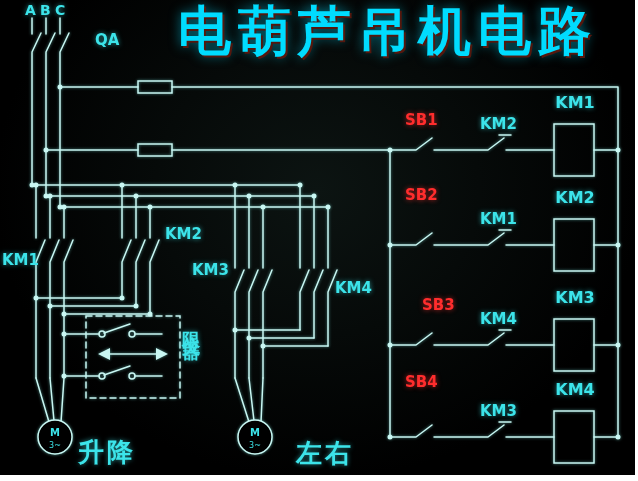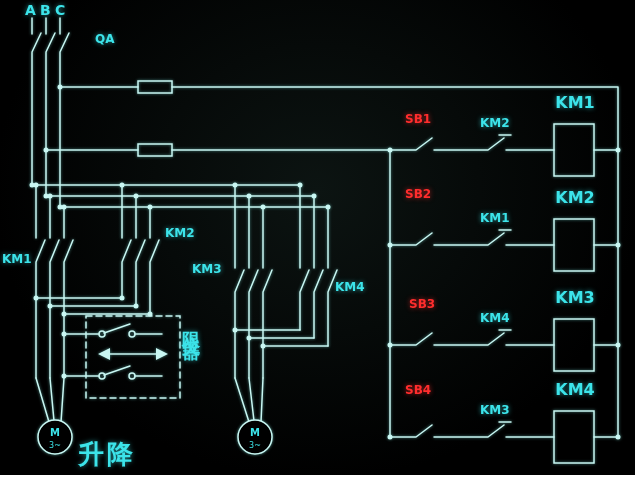--- a/index.html
+++ b/index.html
@@ -1,23 +1,23 @@
 <!DOCTYPE html>
 <html><head>
 <meta charset="utf-8">
 <style>
   html,body{margin:0;padding:0;background:#ffffff;font-family:"DejaVu Sans",sans-serif;}
   .stage{position:relative;width:635px;height:475px;overflow:hidden;
          background:radial-gradient(ellipse at 50% 40%, #0c1412 0%, #000000 72%);}
   svg.circuit{position:absolute;left:0;top:0;
          filter:drop-shadow(0 0 1.5px rgba(140,255,245,.55));}
-  .lbl{position:absolute;color:#3ce4ea;font-weight:700;font-size:12px;line-height:1;
+  .lbl{position:absolute;color:#3ce4ea;font-weight:700;font-size:15px;line-height:1;
        text-shadow:0 0 5px rgba(60,230,235,.6);white-space:nowrap;}
   .lbl.red{color:#ff2d2d;text-shadow:0 0 5px rgba(255,45,45,.65);}
-  .lbl.big{font-size:26px;letter-spacing:3px;}
+  .lbl.big{font-size:26px;letter-spacing:3px;font-family:Liberation Mono, monospace;}
   .lbl.coil{width:42px;text-align:center;font-size:16px;}
   .lbl.vert{writing-mode:vertical-rl;letter-spacing:6px;font-size:18px;}
   .title{position:absolute;left:178px;top:4px;font-size:53px;font-weight:700;
          letter-spacing:7px;line-height:1;color:#00dcff;
          text-shadow:2px 2px 0 #55170d, 0 0 12px rgba(0,220,255,.55);white-space:nowrap;}
 </style>
 </head>
 <body>
 
 <div class="stage">
@@ -97,39 +97,41 @@
              M50 196l0 .01M136 196l0 .01M249 196l0 .01M314 196l0 .01
              M64 207l0 .01M150 207l0 .01M263 207l0 .01M328 207l0 .01
              M390 150l0 .01M390 245l0 .01M390 345l0 .01M390 437l0 .01
              M618 150l0 .01M618 245l0 .01M618 345l0 .01M618 437l0 .01
              M235 330l0 .01M249 338l0 .01M263 346l0 .01
              M36 298l0 .01M50 306l0 .01M64 314l0 .01
              M122 298l0 .01M136 306l0 .01M150 314l0 .01
              M64 334l0 .01M64 376l0 .01"></path>
   </svg>
 
+  <span class="title">电葫芦吊机电路</span>
 
   <span class="lbl" style="left:25px;top:3px;font-size:14px">A</span>
   <span class="lbl" style="left:40px;top:3px;font-size:14px">B</span>
   <span class="lbl" style="left:55px;top:3px;font-size:14px">C</span>
   <span class="lbl" style="left:95px;top:33px">QA</span>
 
   <span class="lbl" style="left:2px;top:253px">KM1</span>
   <span class="lbl" style="left:165px;top:227px">KM2</span>
   <span class="lbl" style="left:192px;top:263px">KM3</span>
   <span class="lbl" style="left:335px;top:281px">KM4</span>
 
   <span class="lbl vert" style="left:182px;top:317px">限位器</span>
 
   <span class="lbl big" style="left:78px;top:441px">升降</span>
+  <span class="lbl big" style="left:296px;top:442px">左右</span>
 
   <span class="lbl red" style="left:405px;top:113px">SB1</span>
   <span class="lbl red" style="left:405px;top:188px">SB2</span>
-  <span class="lbl red" style="left:409px;top:298px">SB3</span>
-  <span class="lbl red" style="left:405px;top:384px">SB4</span>
+  <span class="lbl red" style="left:422px;top:298px">SB3</span>
+  <span class="lbl red" style="left:405px;top:375px">SB4</span>
 
   <span class="lbl" style="left:480px;top:117px">KM2</span>
   <span class="lbl" style="left:480px;top:212px">KM1</span>
   <span class="lbl" style="left:480px;top:312px">KM4</span>
   <span class="lbl" style="left:480px;top:404px">KM3</span>
 
   <span class="lbl coil" style="left:554px;top:95px">KM1</span>
   <span class="lbl coil" style="left:554px;top:190px">KM2</span>
   <span class="lbl coil" style="left:554px;top:290px">KM3</span>
   <span class="lbl coil" style="left:554px;top:382px">KM4</span>

